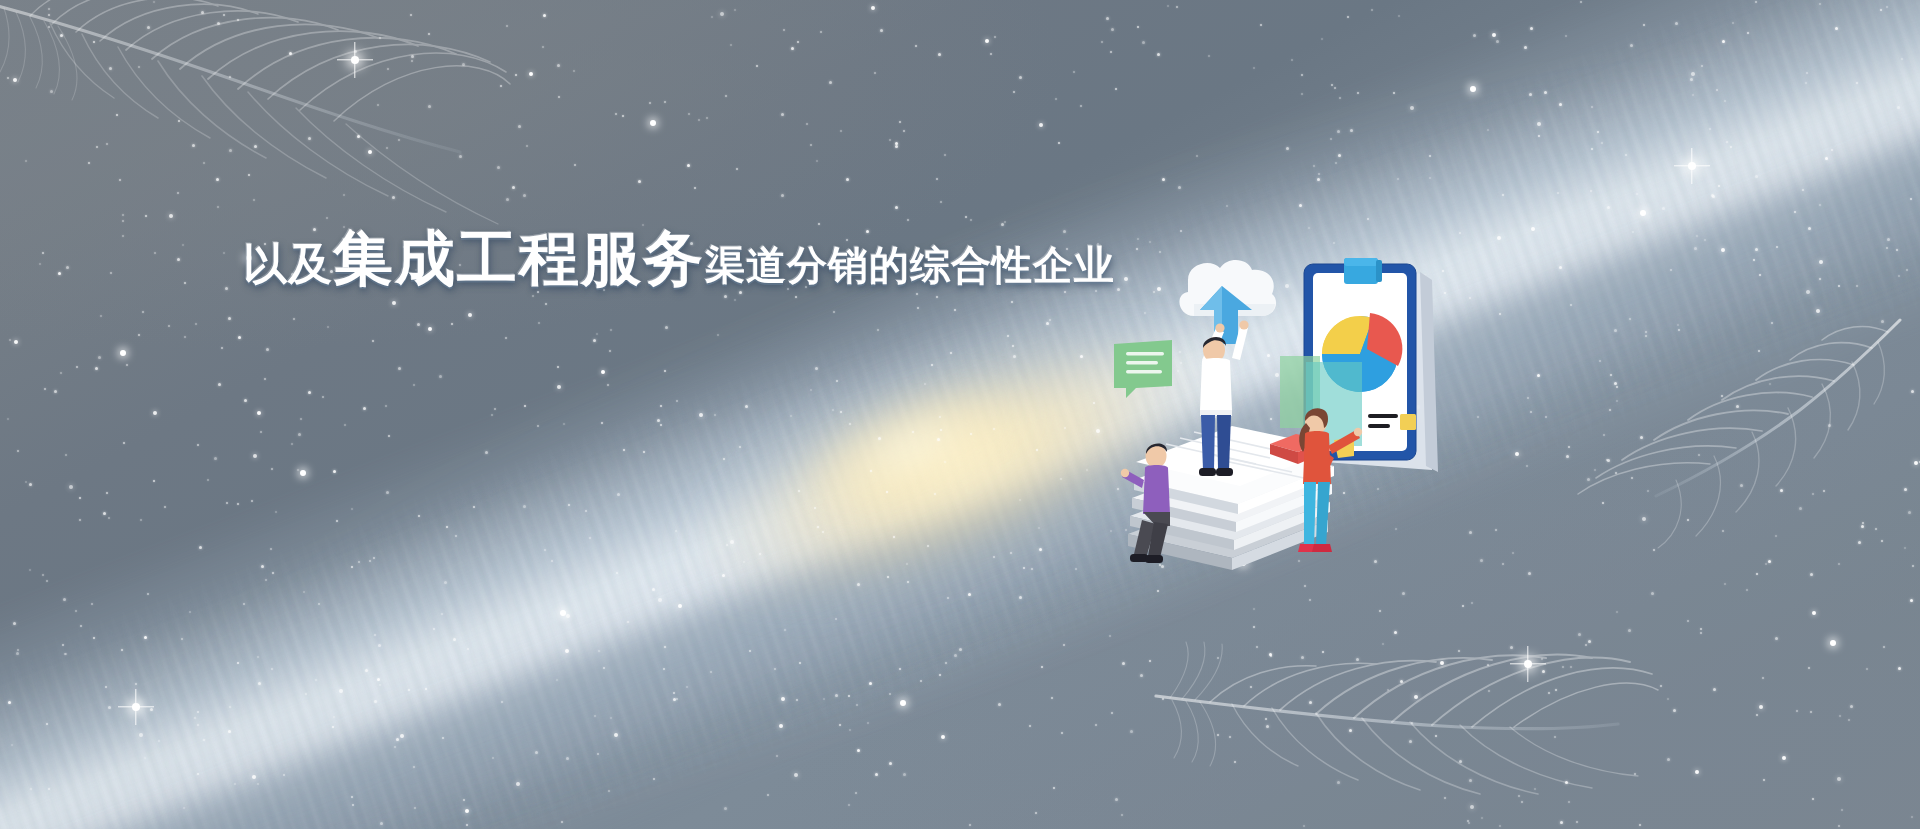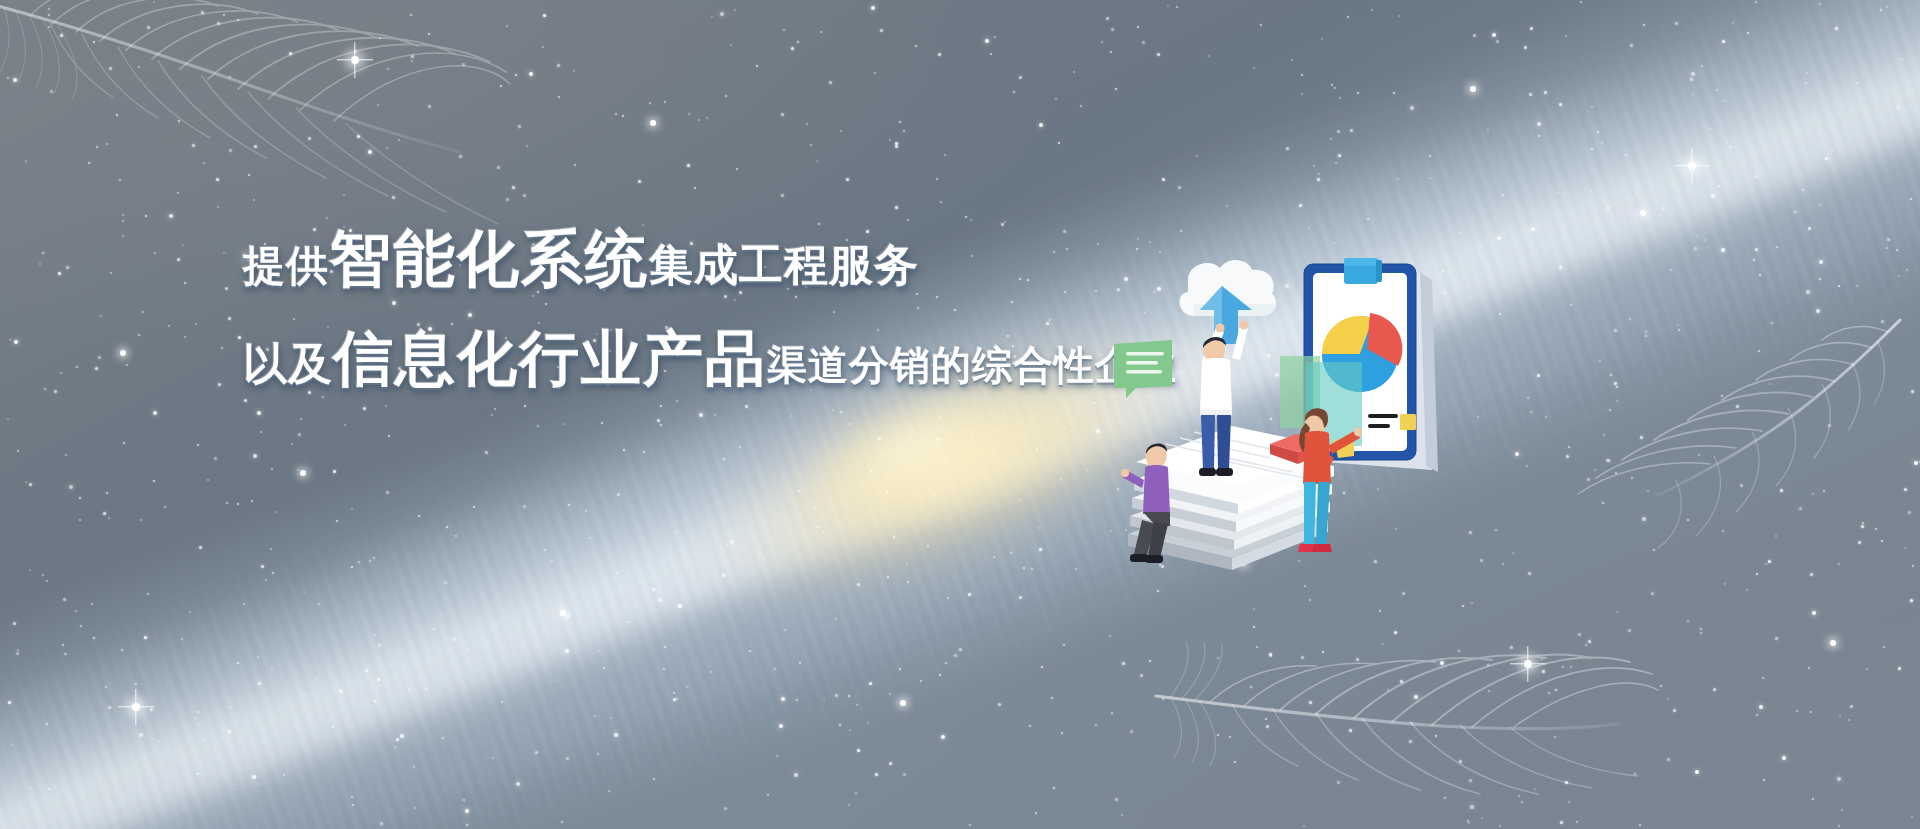--- a/index.html
+++ b/index.html
@@ -1279,26 +1279,23 @@
           <path d="M32 92 C 44 114, 44 134, 34 150" stroke-width="1.1"></path>
           <path d="M46 93 C 60 116, 62 138, 52 154" stroke-width="1.1"></path>
           <path d="M60 94 C 76 118, 80 140, 70 158" stroke-width="1.1"></path>
         </g>
       </g>
     </svg>
   </div>
 
   <div class="copy">
 
+
     <div class="line">
-      <span class="t sm">提供</span><span class="t lg">智能化系统</span><span class="t md">集成工程服务</span>
-    </div>
-
-    <div class="line">
-      <span class="t md2">以及</span><span class="t lg2">信息化行业产品</span><span class="t sm2">渠道分销的综合性企业</span>
+      <span class="t md2">以及</span><span class="t lg2">集成工程服务</span><span class="t sm2">渠道分销的综合性企业</span>
     </div>
 
   </div>
 
   <div class="illo">
     <svg width="420" height="340" viewBox="0 0 420 340">
 
       <g>
         <path d="M196 8 L306 16 L312 212 L204 204 Z" fill="#dfe6ee" opacity=".95"></path>
         <path d="M300 14 L312 22 L318 214 L306 208 Z" fill="#c3ccd8"></path>

